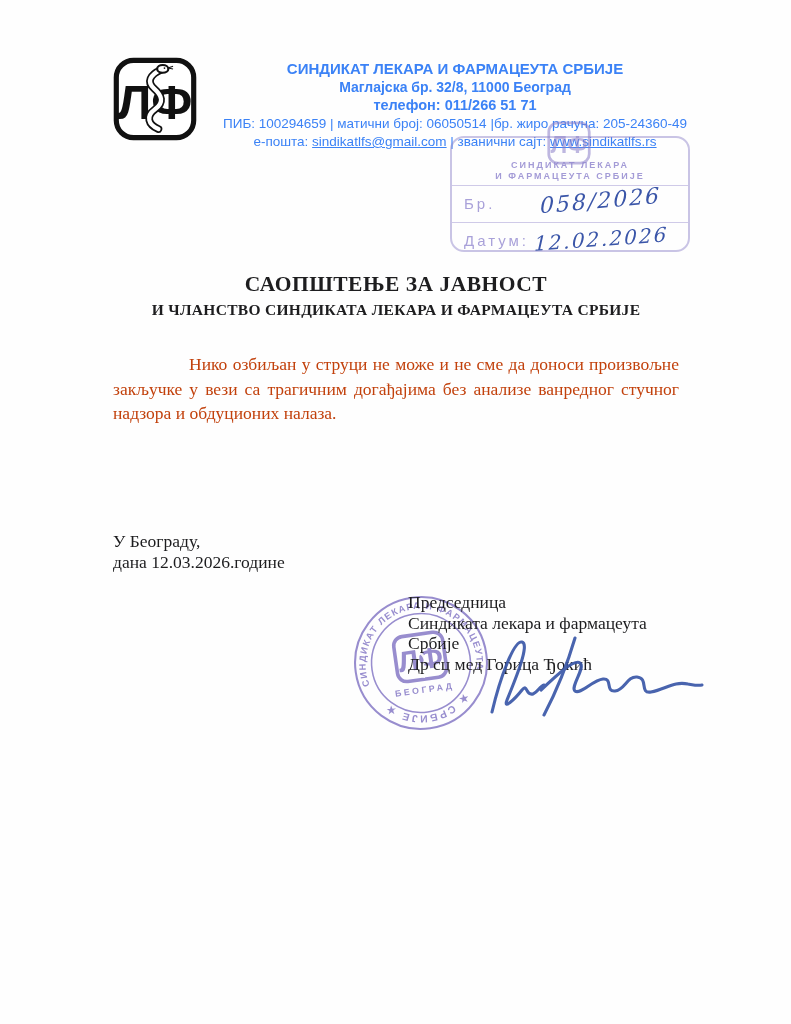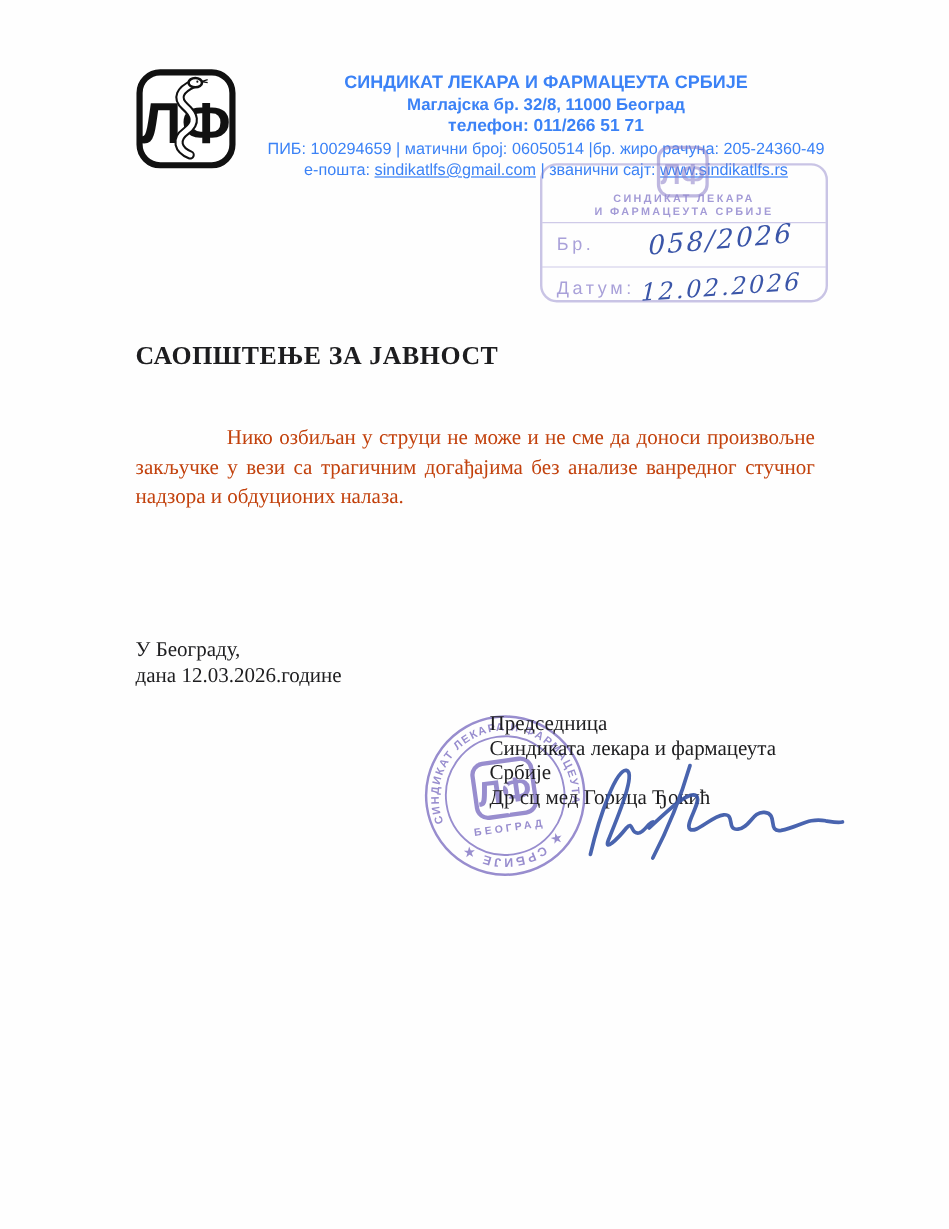--- a/index.html
+++ b/index.html
@@ -37,21 +37,21 @@
   .rs-label { position:absolute; left:12px; top:9px; font-size:15px; letter-spacing:3px;
               opacity:0.8; filter:blur(0.4px); }
   .handwriting {
     position:absolute; color:#3a55a8; font-family:"DejaVu Serif", serif;
     font-style:italic; white-space:nowrap;
   }
   .rs-number { left:88px; top:2px; font-size:22px; transform:rotate(-5deg) skewX(-6deg); letter-spacing:2px; }
   .rs-date   { left:82px; top:4px; font-size:20px; transform:rotate(-4deg) skewX(-6deg); letter-spacing:2px; }
 
   
-  .title-block { position:absolute; left:113px; top:284px; width:566px; text-align:left; }
+  .title-block { position:absolute; left:113px; top:272px; width:566px; text-align:center; }
   .title-1 { font-size:21.5px; font-weight:bold; letter-spacing:0.5px; }
   .title-2 { font-size:15.5px; font-weight:bold; margin-top:4px; letter-spacing:0.3px; }
 
   
   .content { position:absolute; left:113px; top:352px; width:566px; }
   .content p {
     font-size:17.5px; line-height:24.5px; text-align:justify; text-indent:76px;
     margin-bottom:24px; color:#c2410c;
   }
   .place-date { position:absolute; left:113px; top:531px; font-size:17.5px; line-height:21px; }
@@ -107,20 +107,21 @@
     </div>
     <hr class="rs-line">
     <div class="rs-row">
       <span class="rs-label">Датум:</span>
       <span class="handwriting rs-date">12.02.2026</span>
     </div>
   </div>
 
   <div class="title-block">
     <div class="title-1">САОПШТЕЊЕ ЗА ЈАВНОСТ</div>
+    <div class="title-2">И ЧЛАНСТВО СИНДИКАТА ЛЕКАРА И ФАРМАЦЕУТА СРБИЈЕ</div>
   </div>
 
   <div class="content">
     <p>Нико озбиљан у струци не може и не сме да доноси произвољне закључке у вези са трагичним догађајима без анализе ванредног стучног надзора и обдуционих налаза.</p>
   </div>
 
   <div class="place-date">
     <div>У Београду,</div>
     <div>дана 12.03.2026.године</div>
   </div>

